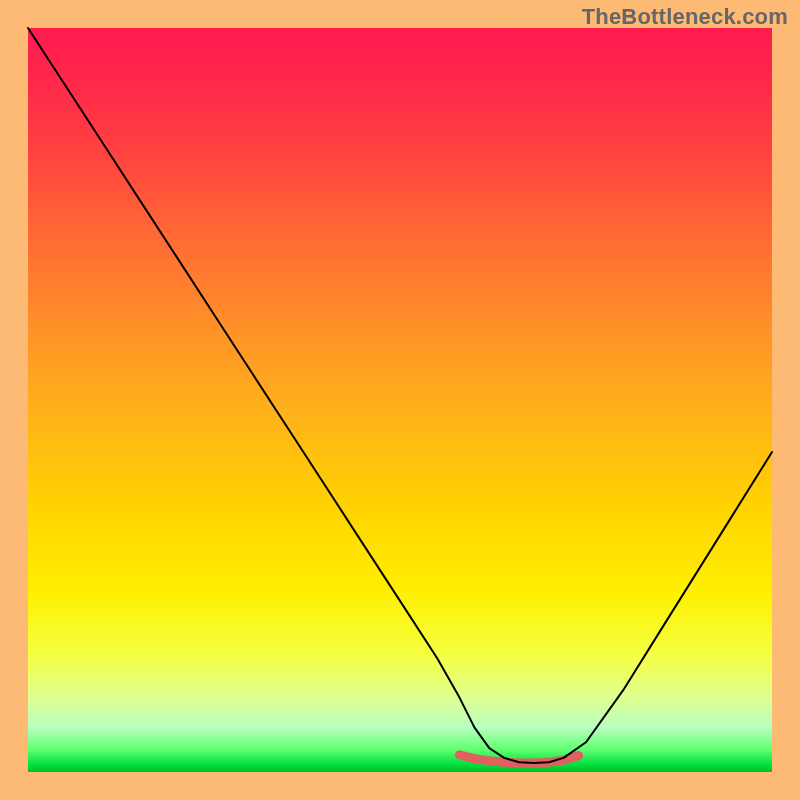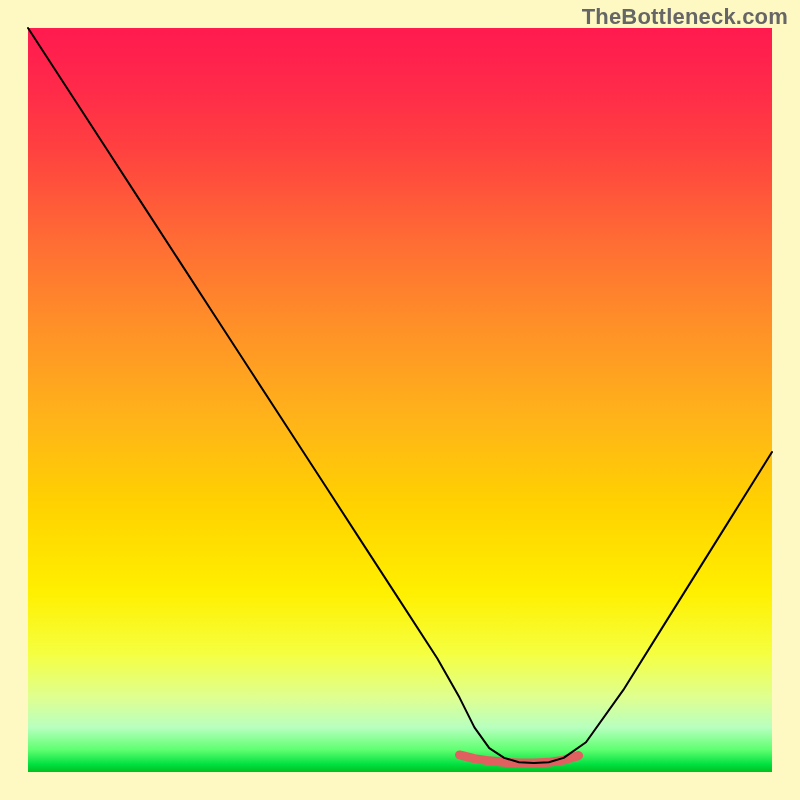--- a/index.html
+++ b/index.html
@@ -1,21 +1,21 @@
 <!DOCTYPE html>
 <html><head>
 <meta charset="utf-8">
 <style>
   * { margin: 0; padding: 0; box-sizing: border-box; }
   html, body { width: 800px; height: 800px; background: #000; overflow: hidden; }
   .chart-container {
     position: relative;
     width: 800px;
     height: 800px;
-    background: #fef9c3;
+    background: #fdba74;
   }
   .watermark {
     position: absolute;
     top: 4px;
     right: 12px;
     font-family: Arial, Helvetica, sans-serif;
     font-size: 22px;
     font-weight: bold;
     color: #666;
     letter-spacing: 0.2px;

